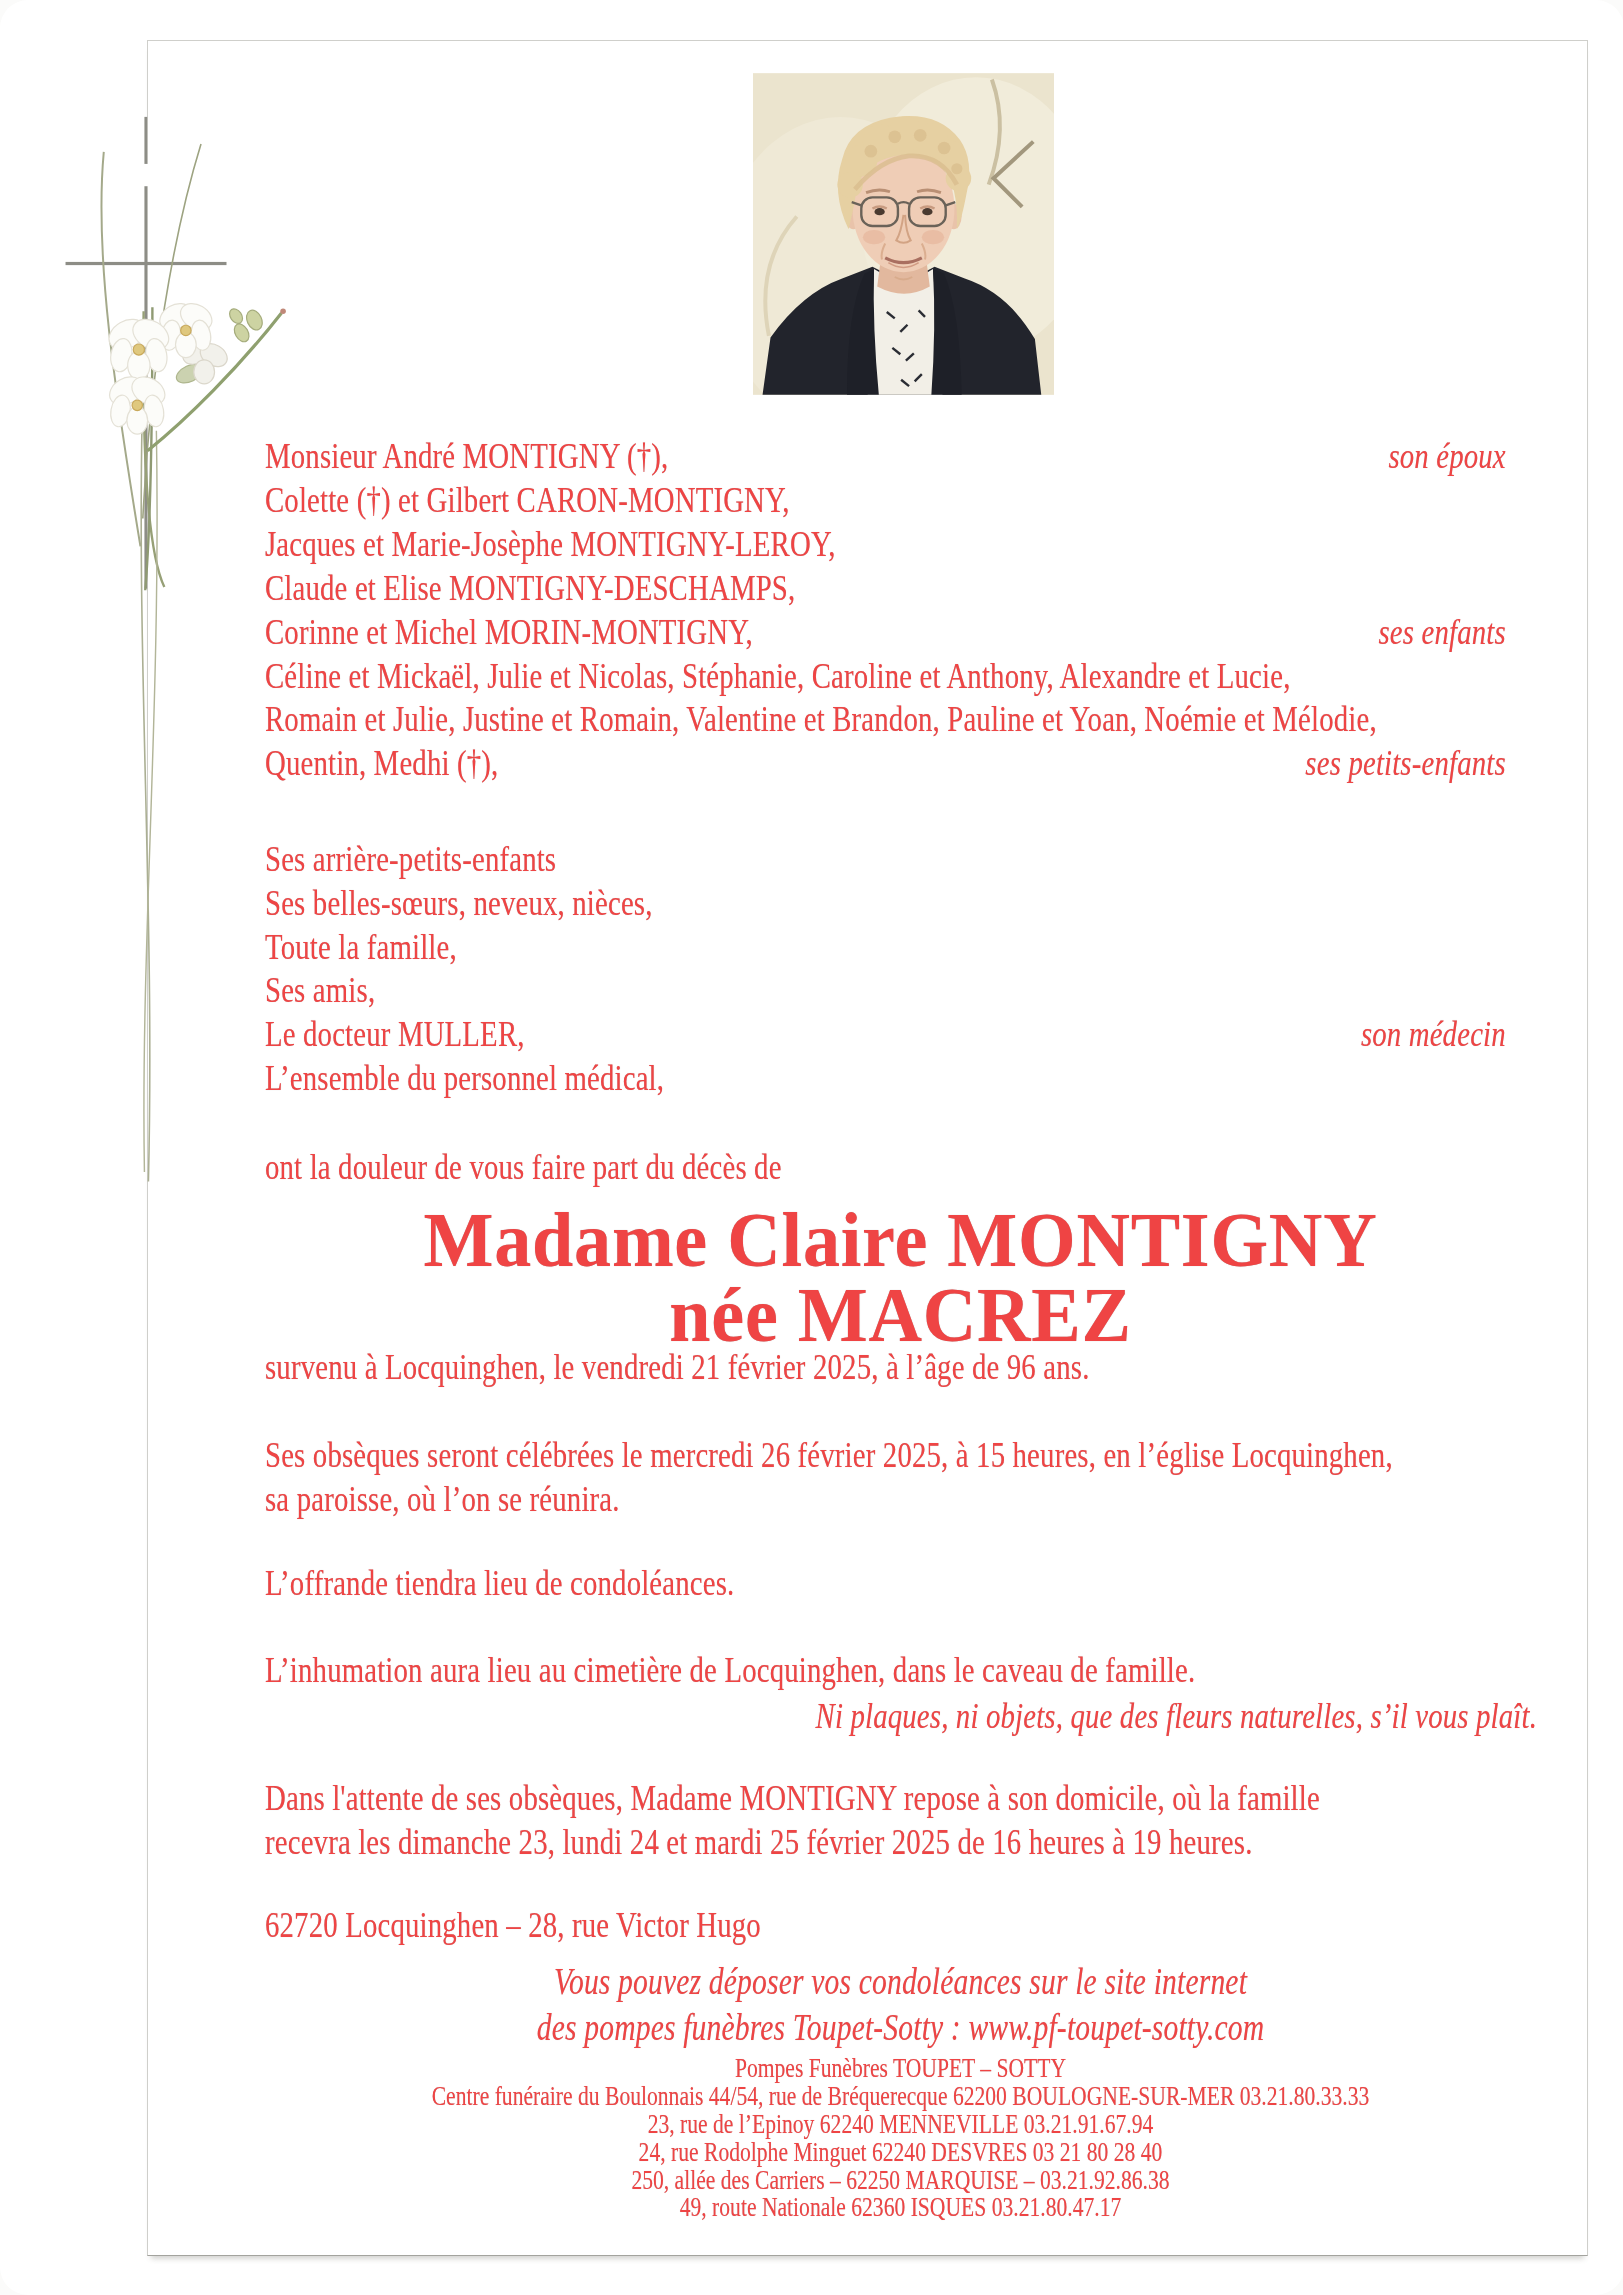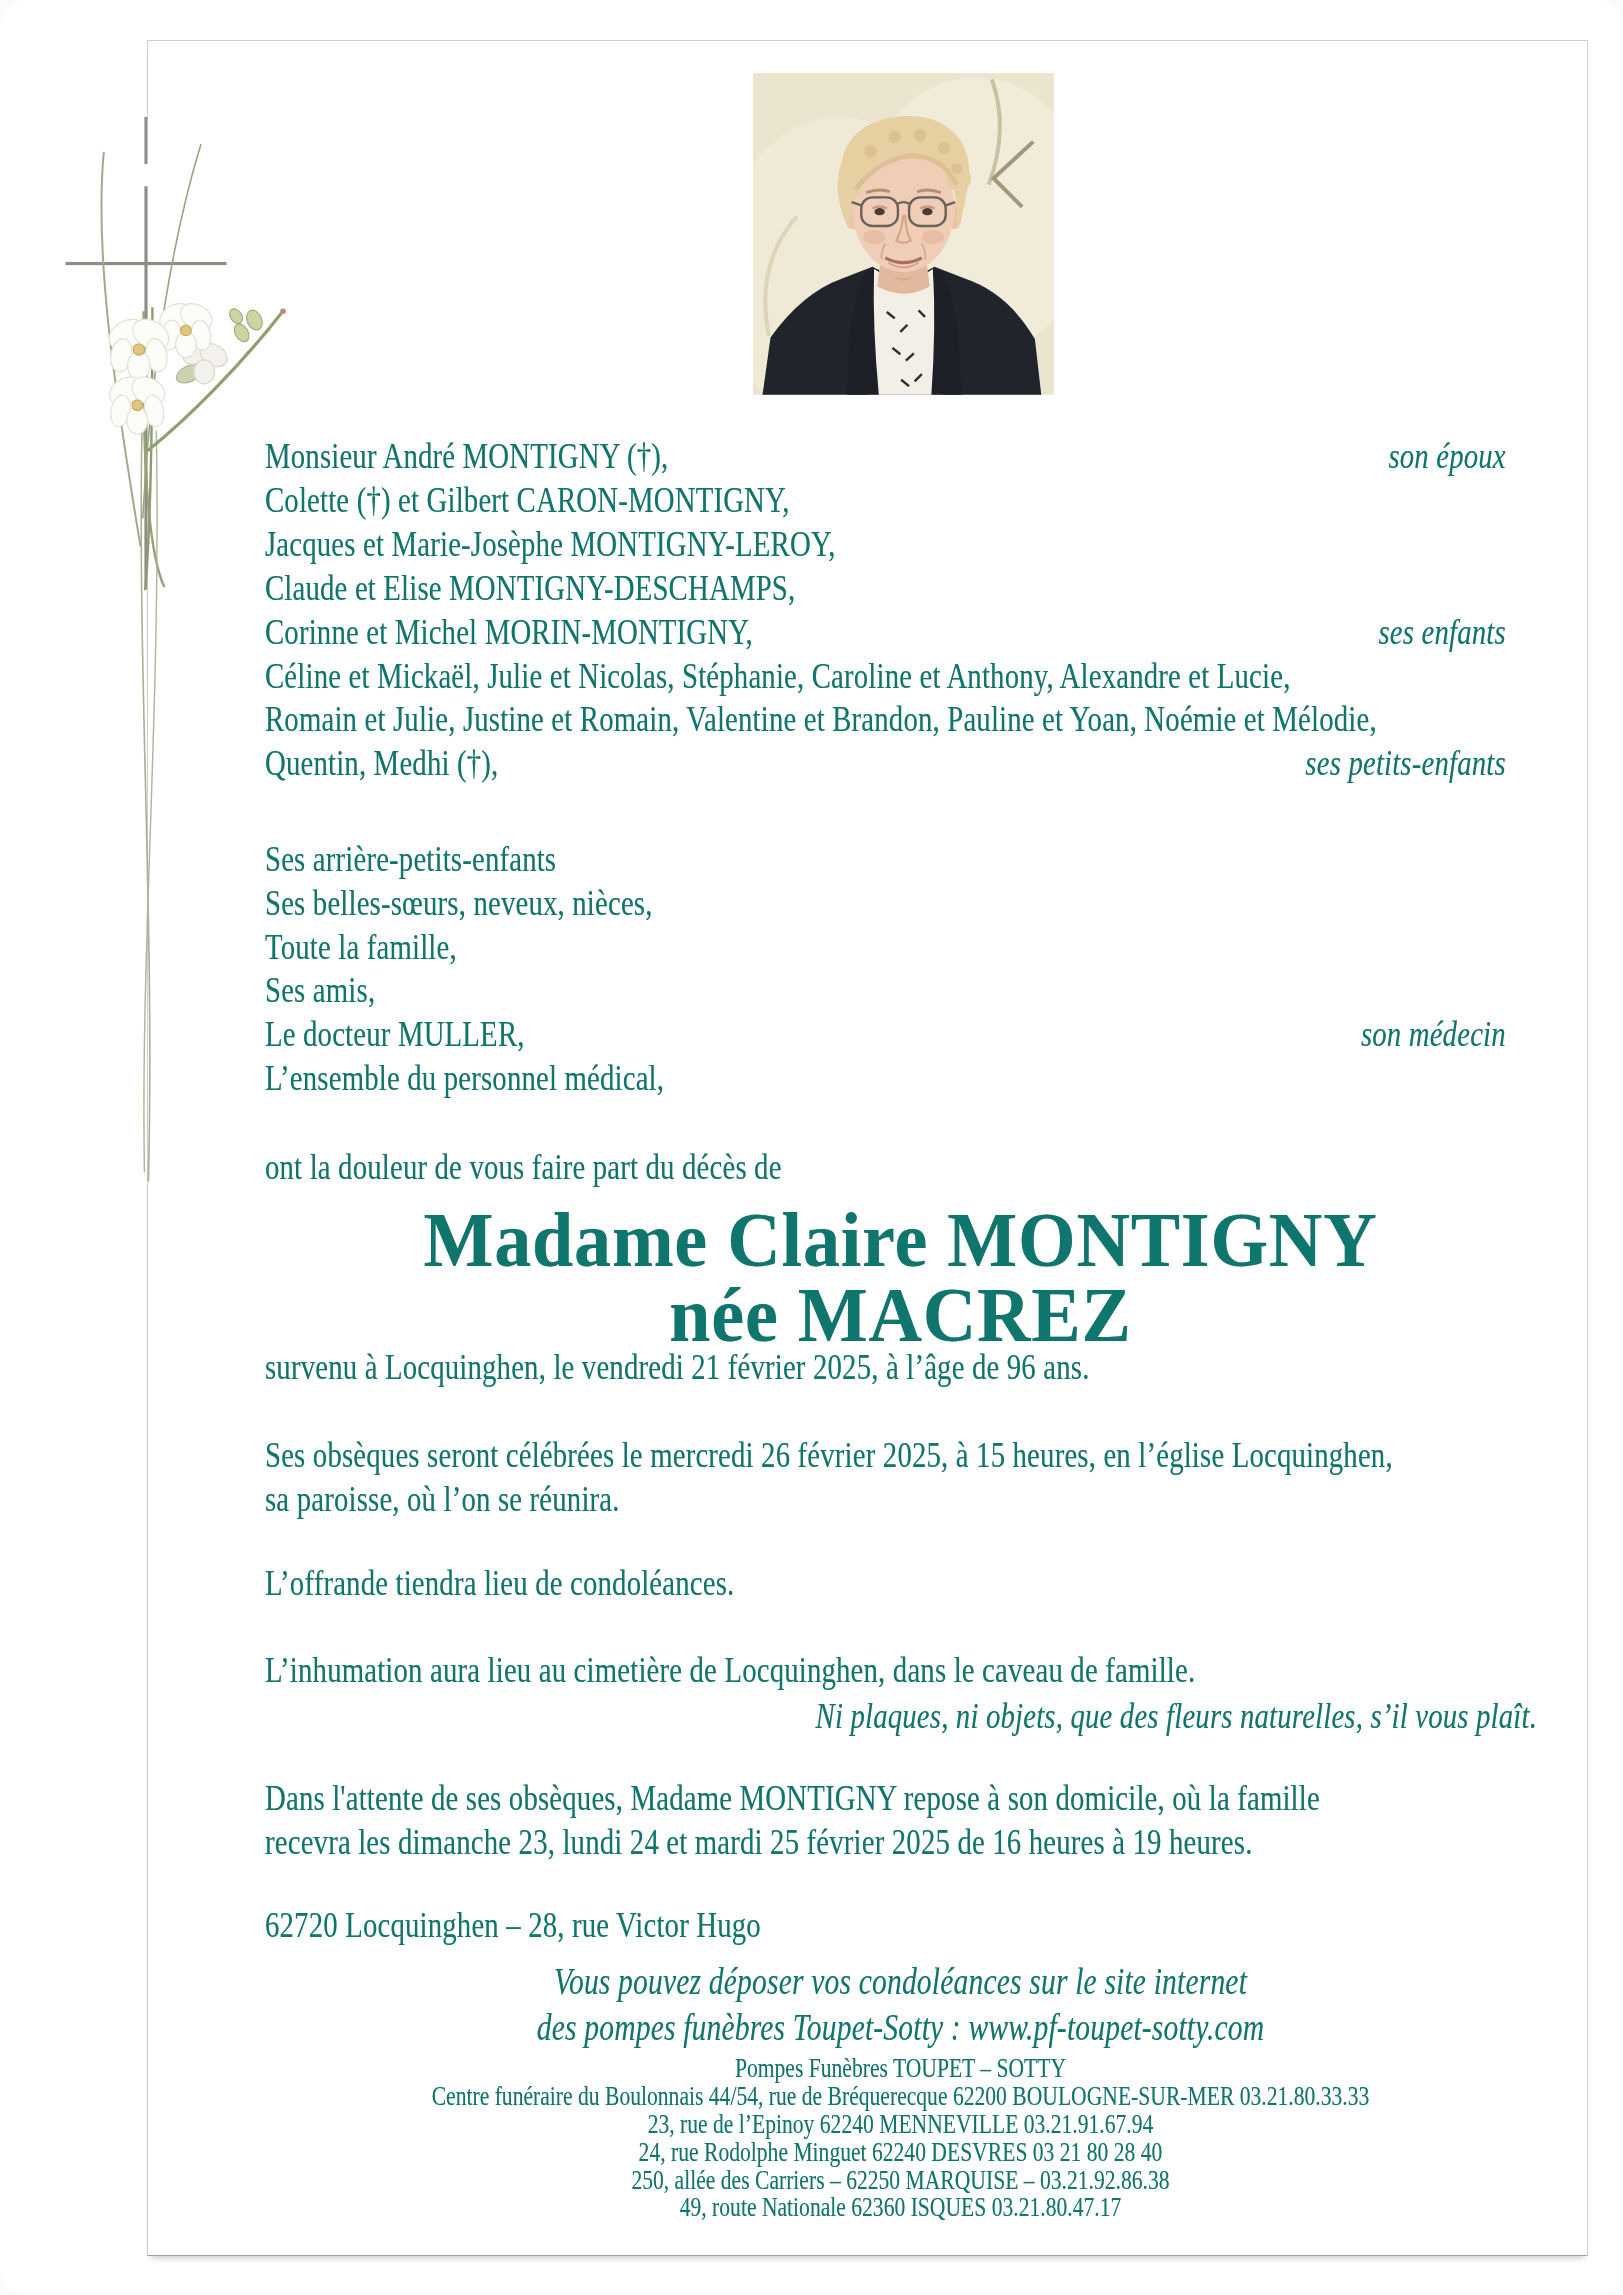--- a/index.html
+++ b/index.html
@@ -1,17 +1,17 @@
 <!DOCTYPE html>
 <html style="font-size:12.8px"><head>
 <meta charset="utf-8">
 <style>
   html,body{margin:0;padding:0;background:#fbfbfa;}
   .page{position:relative;width:1624px;height:2295px;background:#ffffff;overflow:hidden;
-        font-family:"Liberation Serif", serif;color:#0f766e;border-radius:28px;}
+        font-family:"Liberation Serif", serif;color:#ef4444;border-radius:28px;}
   .card{position:absolute;left:147px;top:40px;width:1439px;height:2214px;background:#ffffff;
         border:0.8px solid #cfcfcb;border-bottom:1.6px solid #a3a39e;
         box-shadow:0 7.2px 5.6px -4px rgba(80,78,70,.28);}
   .abs{position:absolute;}
   .bodytext{font-size:36px;line-height:44px;white-space:nowrap;letter-spacing:0.2px;
             text-shadow:0 0 0.8px rgba(0,0,0,.28);}
   .row{left:265px;width:1551px;display:flex;justify-content:space-between;
        transform:scaleX(.8);transform-origin:0 0;}
   .row .lab{font-style:italic;}
   .line{left:265px;transform:scaleX(.8);transform-origin:0 0;}

